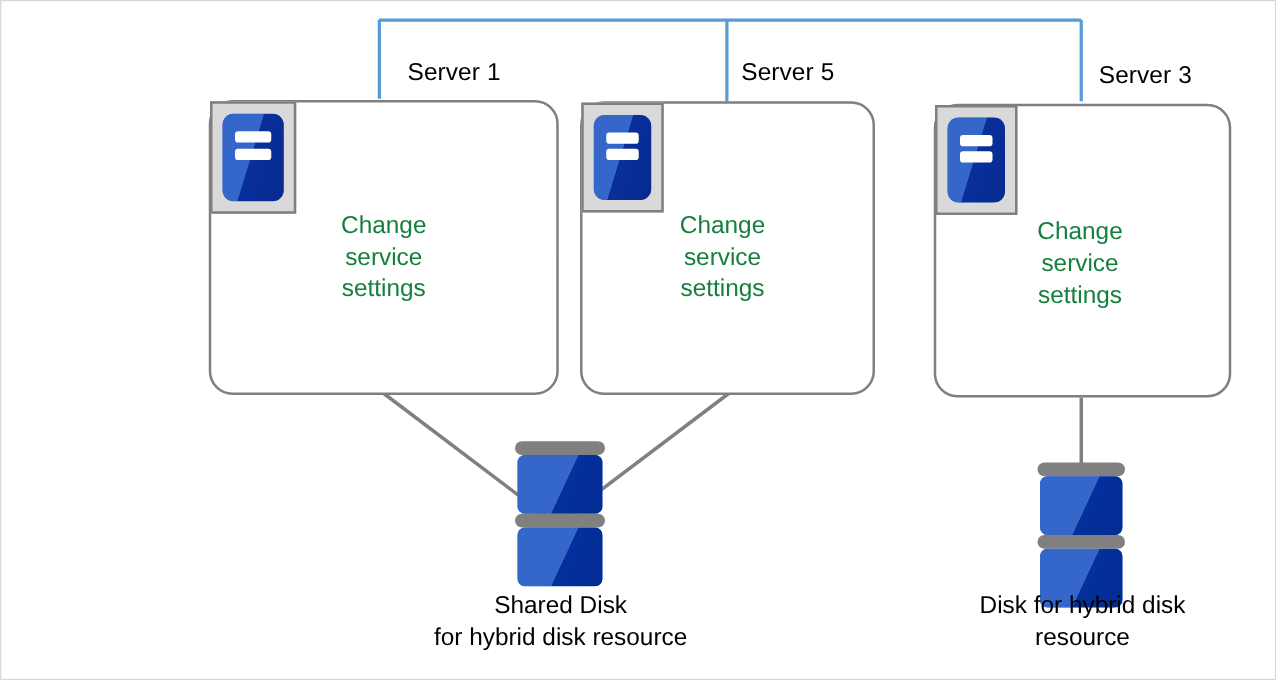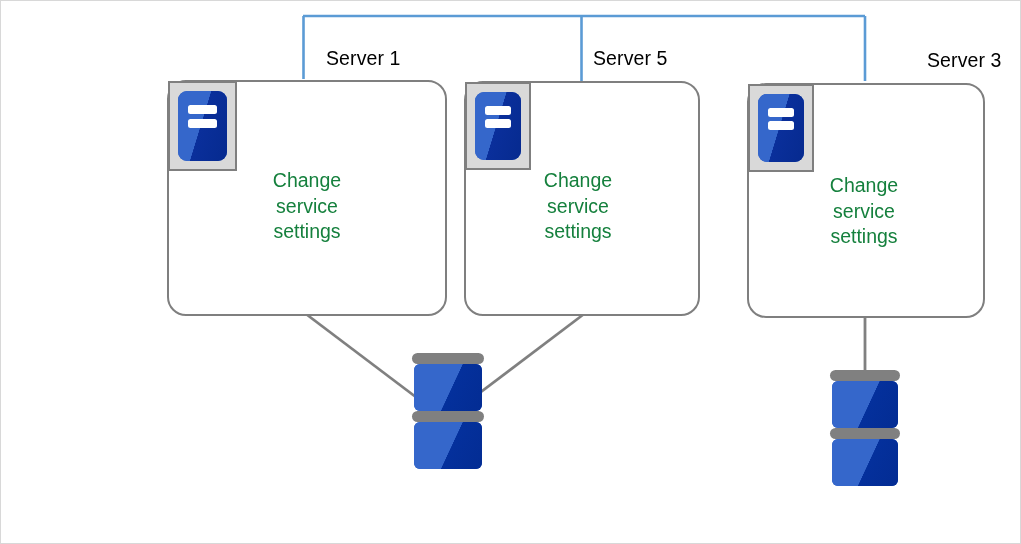--- a/index.html
+++ b/index.html
@@ -109,21 +109,21 @@
     <div class="body">
       <div class="shade"></div>
       <div class="bar b1"></div>
       <div class="bar b2"></div>
     </div>
   </div>
   <div class="server-caption" style="left:497px;top:167px;width:160px;">Change
 service
 settings</div>
 
-  <div class="server-label" style="left:878px;top:48px;margin-left:48px;">Server 3</div>
+  <div class="server-label" style="left:878px;top:48px;">Server 3</div>
   <div class="server-box" style="left:746px;top:82px;width:238px;height:235px;"></div>
   <div class="srv-icon" style="left:747px;top:83px;width:66px;height:88px;">
     <div class="body">
       <div class="shade"></div>
       <div class="bar b1"></div>
       <div class="bar b2"></div>
     </div>
   </div>
   <div class="server-caption" style="left:783px;top:172px;width:160px;">Change
 service
@@ -132,25 +132,29 @@
   <div class="disk" style="left:411px;top:352px;width:72px;height:116px;">
     <div class="cap c1"></div>
     <div class="slab s1">
       <div class="shade"></div>
     </div>
     <div class="cap c2"></div>
     <div class="slab s2">
       <div class="shade"></div>
     </div>
   </div>
+  <div class="disk-caption" style="left:295px;top:470px;width:305px;">Shared Disk
+for hybrid disk resource</div>
 
   <div class="disk" style="left:829px;top:369px;width:70px;height:116px;">
     <div class="cap c1"></div>
     <div class="slab s1">
       <div class="shade"></div>
     </div>
     <div class="cap c2"></div>
     <div class="slab s2">
       <div class="shade"></div>
     </div>
   </div>
+  <div class="disk-caption" style="left:730px;top:470px;width:270px;">Disk for hybrid disk
+resource</div>
 
 </div>
 
 </body></html>

